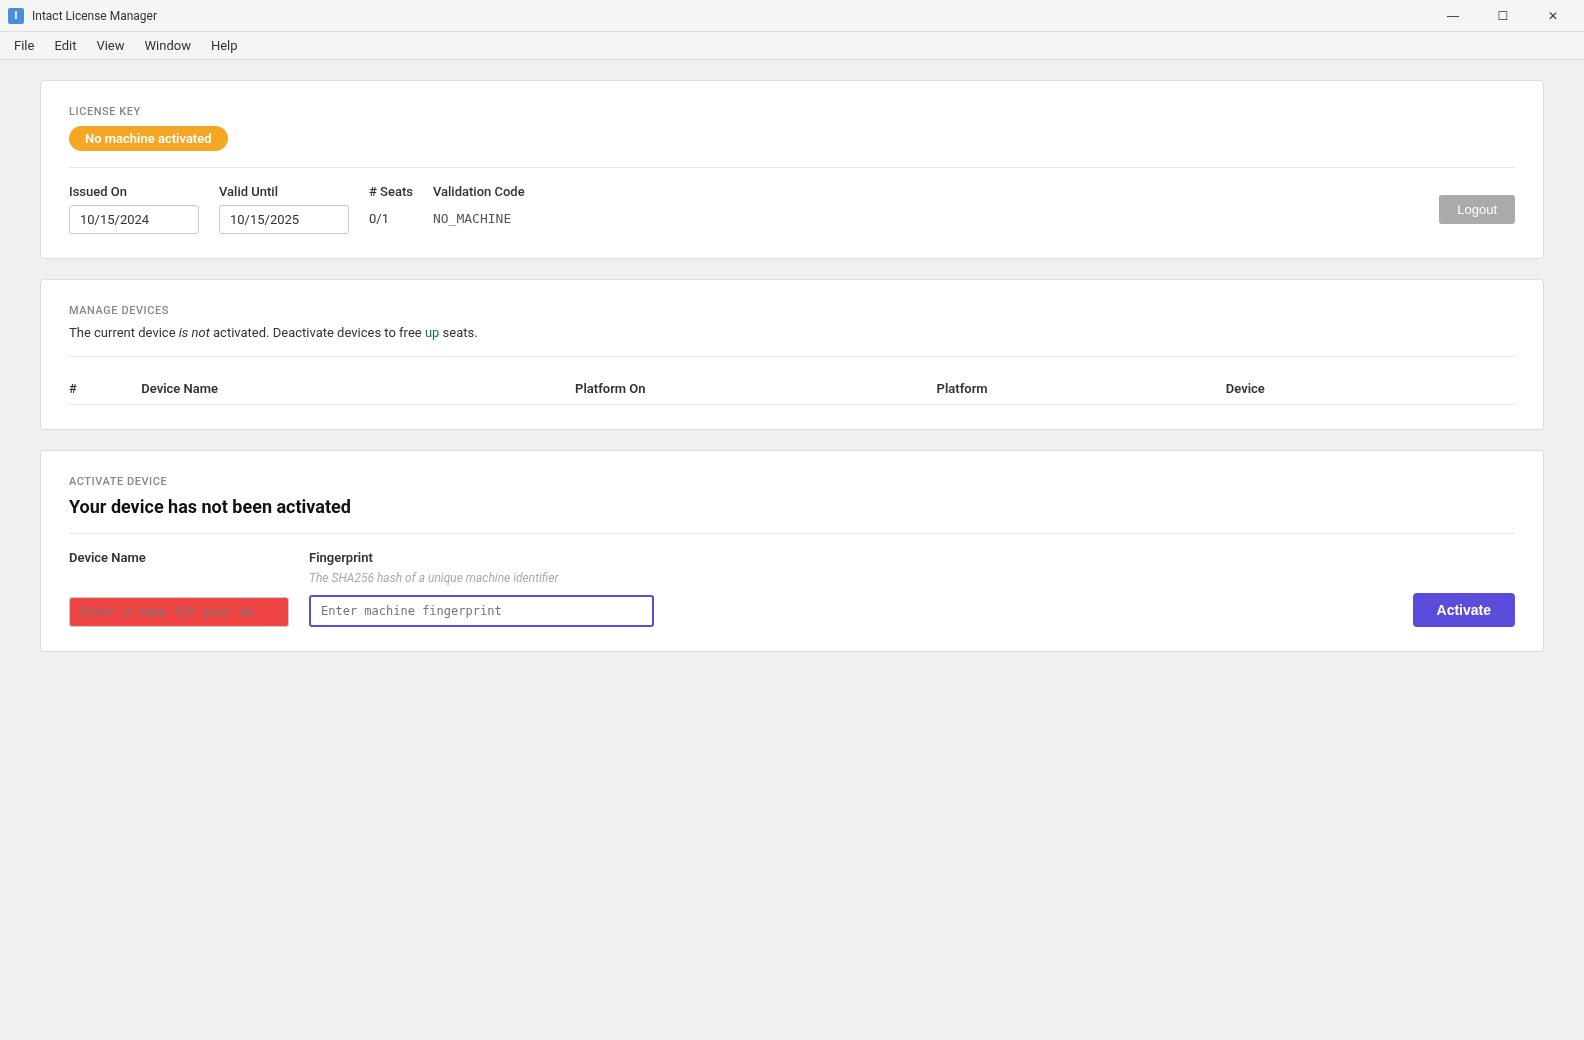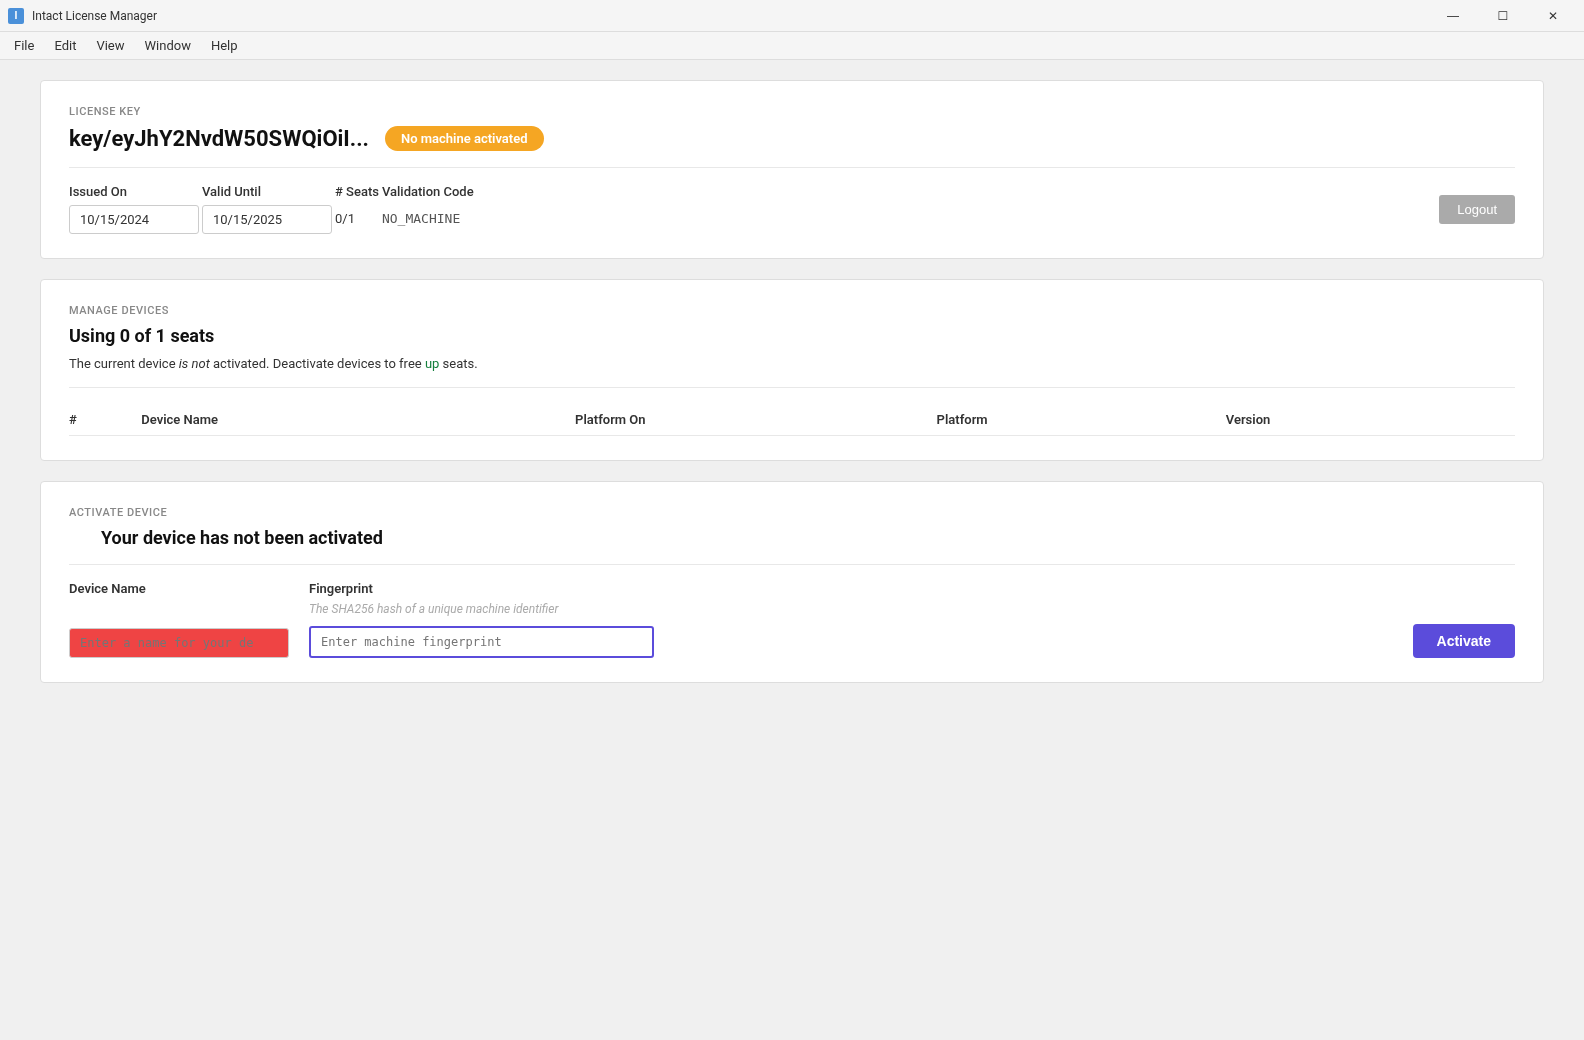--- a/index.html
+++ b/index.html
@@ -136,21 +136,21 @@
     .divider {
       border: none;
       border-top: 1px solid #e8e8e8;
       margin: 16px 0;
     }
 
     
     .fields-row {
       display: flex;
       align-items: flex-start;
-      gap: 3px;
+      gap: 20px;
       margin-top: 8px;
     }
 
     .field-group {
       display: flex;
       flex-direction: column;
       gap: 6px;
     }
 
     .field-label {
@@ -236,21 +236,20 @@
     .col-activated { width: 250px; }
     .col-platform { width: 200px; }
     .col-version { width: 200px; }
 
     
     .activate-title {
       font-size: 18px;
       font-weight: 700;
       color: #111;
       margin-bottom: 16px;
-      margin-left: 32px;
     }
 
     .activate-fields-row {
       display: flex;
       align-items: flex-start;
       gap: 20px;
     }
 
     .activate-field-group {
       display: flex;
@@ -331,21 +330,20 @@
   <span class="menu-item">View</span>
   <span class="menu-item">Window</span>
   <span class="menu-item">Help</span>
 </div>
 
 <div class="main-content">
 
   <div class="card">
     <div class="card-section-label">LICENSE KEY</div>
     <div class="card-title">
-      <span>key/eyJhY2NvdW50SWQiOiI...</span>
       <span class="badge-no-machine">No machine activated</span>
     </div>
     <hr class="divider">
     <div class="fields-row">
       <div class="field-group">
         <div class="field-label">Issued On</div>
         <div class="field-value-box">10/15/2024</div>
       </div>
       <div class="field-group">
         <div class="field-label">Valid Until</div>
@@ -358,33 +356,32 @@
       <div class="field-group">
         <div class="field-label">Validation Code</div>
         <div class="field-value-code">NO_MACHINE</div>
       </div>
       <button class="logout-btn">Logout</button>
     </div>
   </div>
 
   <div class="card">
     <div class="card-section-label">MANAGE DEVICES</div>
-    <div class="seats-title">Using 0 of 1 seats</div>
     <div class="seats-description">
       <span>The current device </span><em>is not</em><span> activated. Deactivate devices to free </span><span class="highlight-up">up</span><span> seats.</span>
     </div>
     <hr class="divider">
     <table class="devices-table">
       <thead>
         <tr>
           <th class="col-num">#</th>
           <th class="col-device">Device Name</th>
           <th class="col-activated">Platform On</th>
           <th class="col-platform">Platform</th>
-          <th class="col-version">Version</th>
+          <th class="col-version">Device</th>
         </tr>
       </thead>
       <tbody>
         
       </tbody>
     </table>
   </div>
 
   <div class="card">
     <div class="card-section-label">ACTIVATE DEVICE</div>

